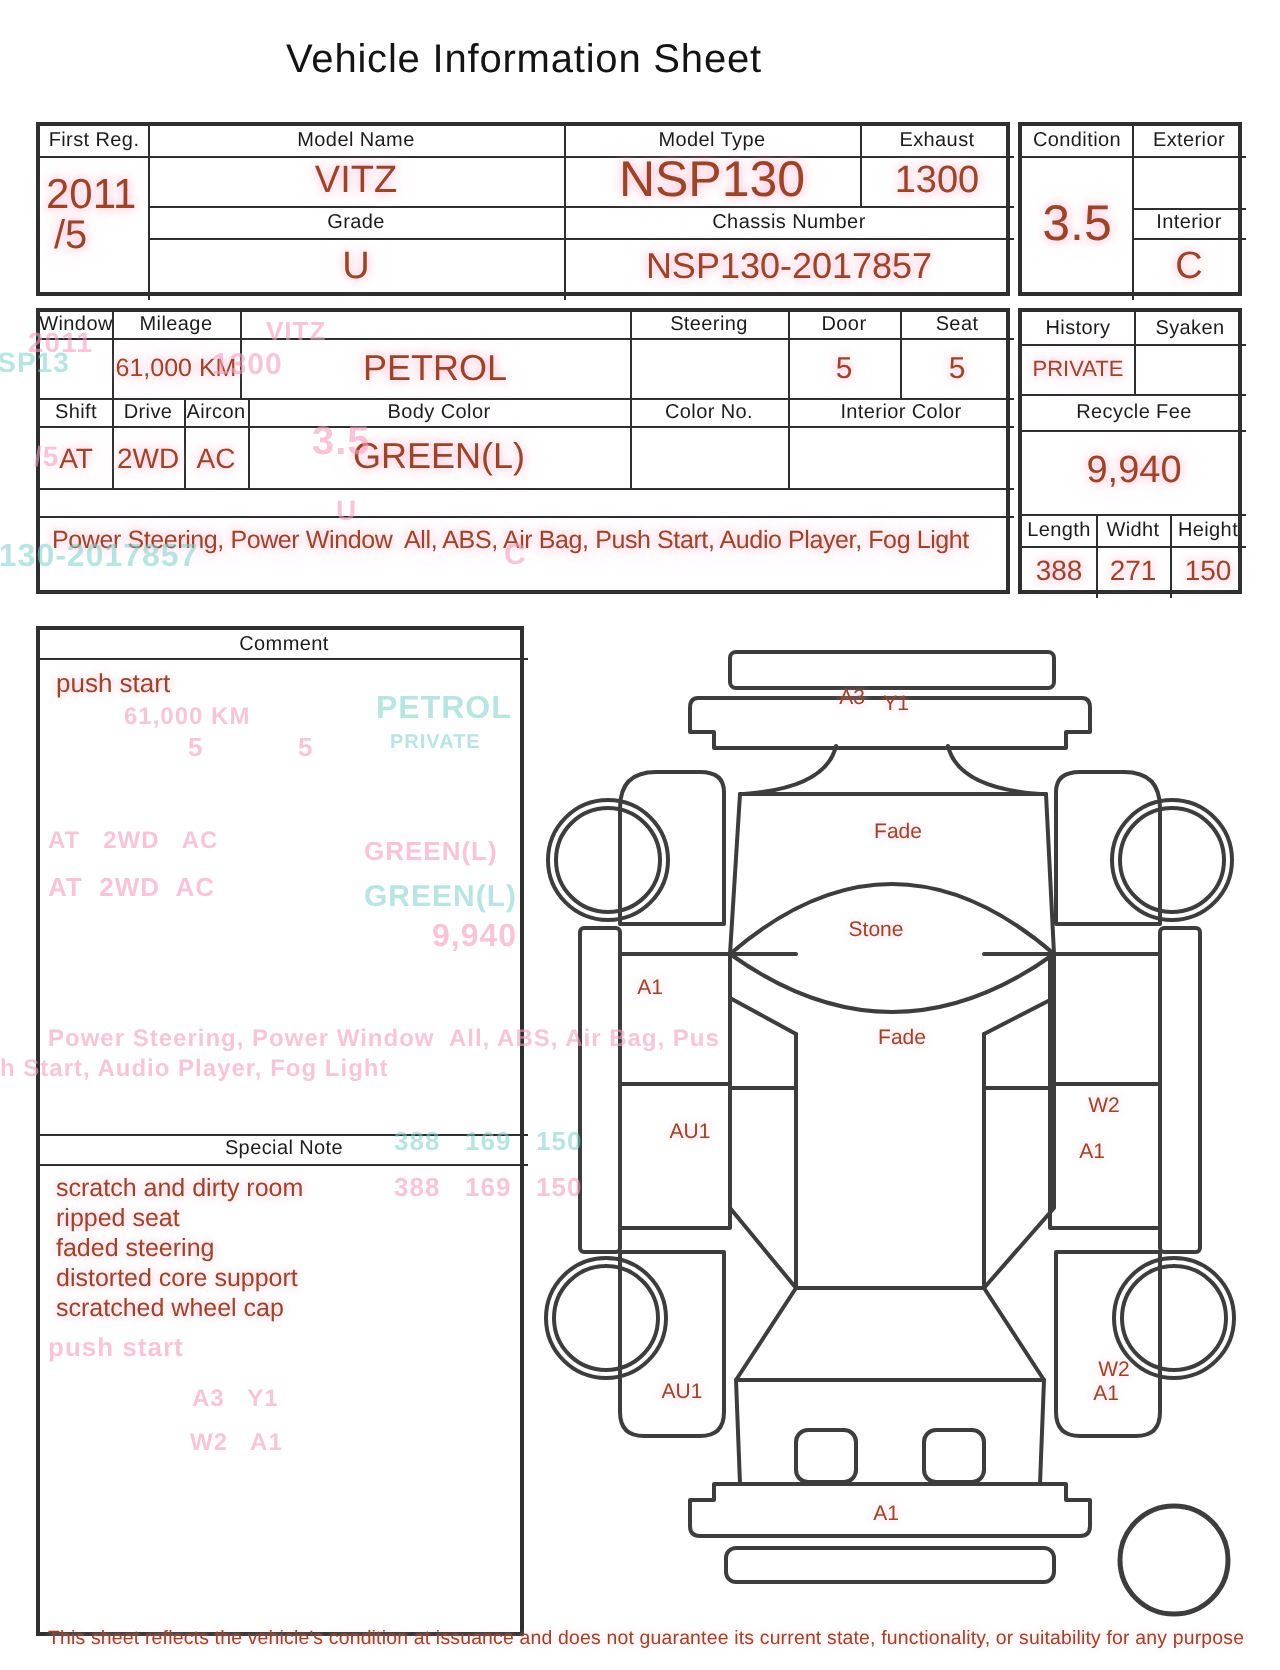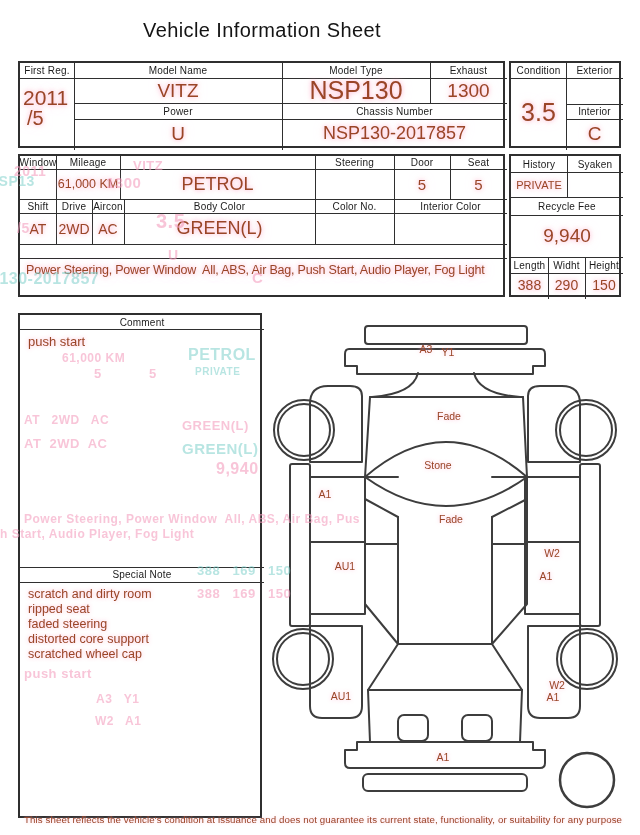--- a/index.html
+++ b/index.html
@@ -49,21 +49,21 @@
     <div class="lab" style="left:54px;top:0;width:208px;height:15px">Model Name</div>
     <div class="lab" style="left:262px;top:0;width:148px;height:15px">Model Type</div>
     <div class="lab" style="left:410px;top:0;width:77px;height:15px">Exhaust</div>
 
     <div class="val start" style="left:3px;top:24px;width:51px;height:22px;font-size:21px">2011</div>
     <div class="val start" style="left:7px;top:45px;width:47px;height:20px;font-size:20px">/5</div>
     <div class="val" style="left:54px;top:15px;width:208px;height:25px;font-size:19px">VITZ</div>
     <div class="val" style="left:262px;top:15px;width:148px;height:25px;font-size:25px">NSP130</div>
     <div class="val" style="left:410px;top:15px;width:77px;height:25px;font-size:19px">1300</div>
 
-    <div class="lab" style="left:54px;top:40px;width:208px;height:16px">Power</div>
+    <div class="lab" style="left:54px;top:40px;width:208px;height:16px">Grade</div>
     <div class="lab" style="left:262px;top:40px;width:225px;height:16px">Chassis Number</div>
     <div class="val" style="left:54px;top:56px;width:208px;height:29px;font-size:19px">U</div>
     <div class="val" style="left:262px;top:56px;width:225px;height:29px;font-size:18px">NSP130-2017857</div>
   </div>
 
   <div class="box" style="left:509px;top:61px;width:112px;height:87px">
     <i class="vl" style="left:55px;height:87px"></i>
     <i class="hl" style="top:15px;width:112px"></i>
     <i class="hl" style="top:41px;left:55px;width:57px"></i>
     <i class="hl" style="top:56px;left:55px;width:57px"></i>
@@ -136,21 +136,21 @@
     <div class="lab" style="left:56px;top:0;width:56px;height:16px">Syaken</div>
     <div class="val" style="left:0;top:16px;width:56px;height:25px;font-size:11px">PRIVATE</div>
     <div class="val" style="left:56px;top:16px;width:56px;height:25px;font-size:11px"></div>
     <div class="lab" style="left:0;top:41px;width:112px;height:18px">Recycle Fee</div>
     <div class="val" style="left:0;top:59px;width:112px;height:42px;font-size:19px">9,940</div>
 
     <div class="lab" style="left:0;top:101px;width:37px;height:16px">Length</div>
     <div class="lab" style="left:37px;top:101px;width:37px;height:16px">Widht</div>
     <div class="lab" style="left:74px;top:101px;width:38px;height:16px">Height</div>
     <div class="val" style="left:0;top:117px;width:37px;height:24px;font-size:14px">388</div>
-    <div class="val" style="left:37px;top:117px;width:37px;height:24px;font-size:14px">290</div>
+    <div class="val" style="left:37px;top:117px;width:37px;height:24px;font-size:14px">271</div>
     <div class="val" style="left:74px;top:117px;width:38px;height:24px;font-size:14px">150</div>
   </div>
 
   <div class="box" style="left:18px;top:313px;width:244px;height:505px">
     <i class="hl" style="top:14px;width:244px"></i>
     <i class="hl" style="top:252px;width:244px"></i>
     <i class="hl" style="top:267px;width:244px"></i>
     <div class="lab" style="left:0;top:0;width:244px;height:14px">Comment</div>
     <div class="comment-text">push start</div>
     <div class="lab" style="left:0;top:252px;width:244px;height:15px">Special Note</div>

